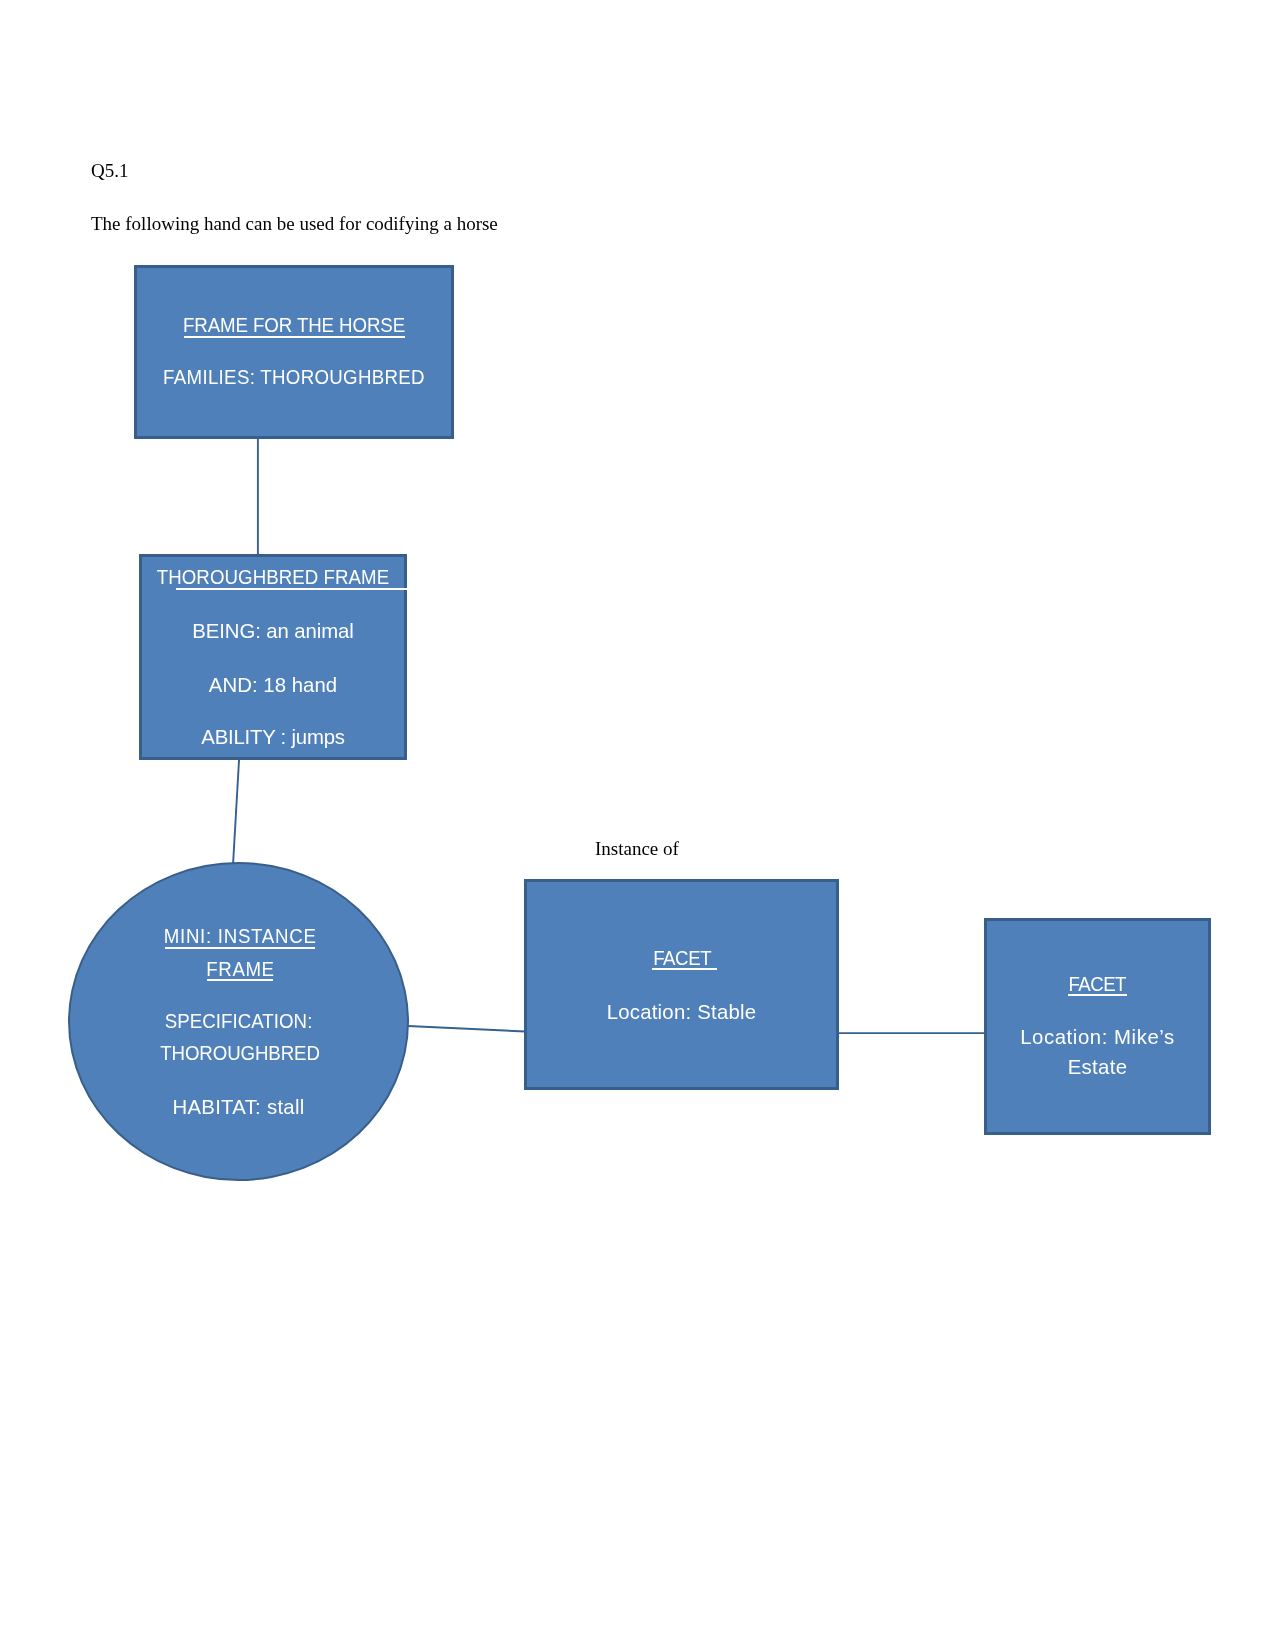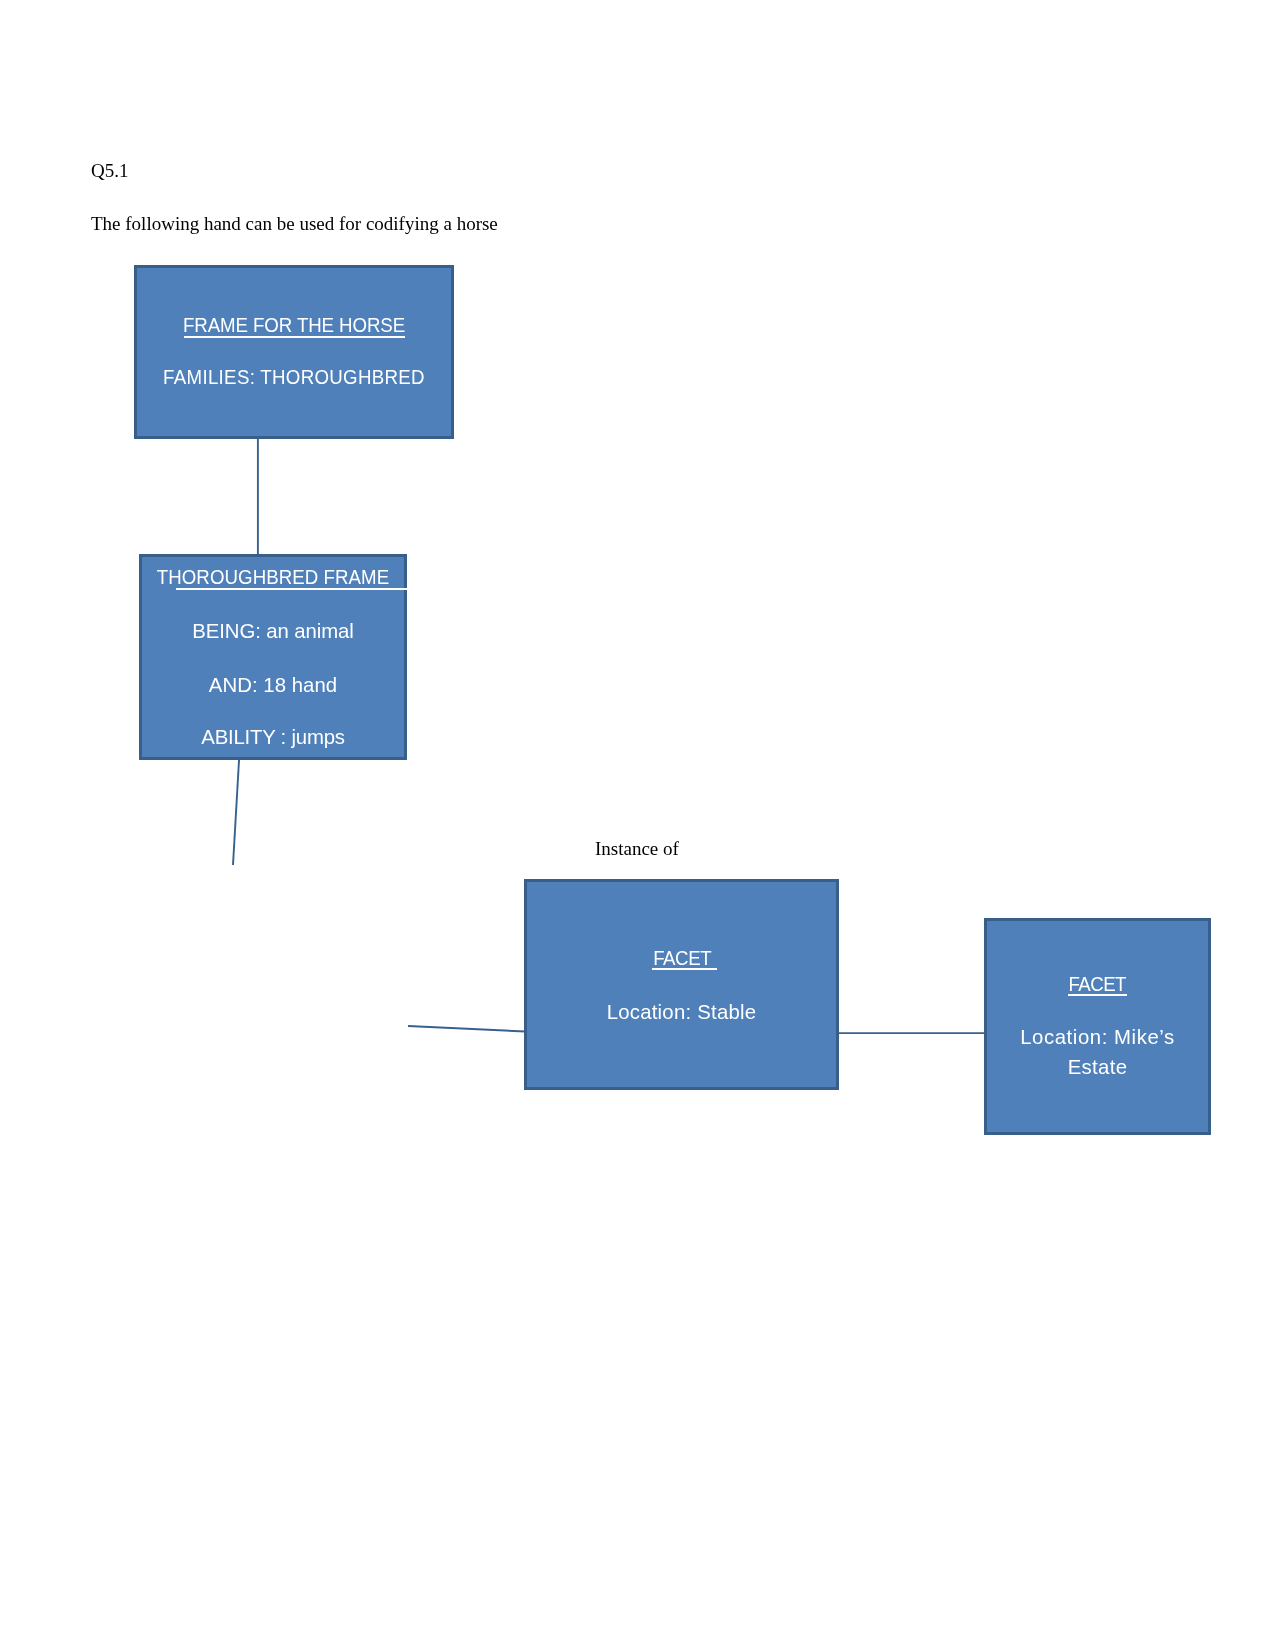--- a/index.html
+++ b/index.html
@@ -80,20 +80,29 @@
   </div>
 
   <div class="node" style="left:139px; top:554px; width:268px; height:206px;">
     <div class="tline caps" style="top:9px; letter-spacing:0.06px;">THOROUGHBRED FRAME</div>
     <div class="u" style="left:33.5px; top:31.3px; width:234.1px;"></div>
     <div class="tline mixed" style="top:62.8px; letter-spacing:-0.10px;">BEING: an animal</div>
     <div class="tline mixed" style="top:116.5px; letter-spacing:0.03px;">AND: 18 hand</div>
     <div class="tline mixed" style="top:169.3px; letter-spacing:-0.23px;">ABILITY : jumps</div>
   </div>
 
+  <div class="node circle" style="left:68px; top:862px; width:341px; height:319px;">
+    <div class="tline caps" style="top:61.1px; letter-spacing:0.80px; transform:scaleX(0.89) translateX(1.9px) translateZ(0);">MINI: INSTANCE</div>
+    <div class="u" style="left:94.5px; top:82.5px; width:150.5px;"></div>
+    <div class="tline caps" style="top:93.6px; letter-spacing:0.62px; transform:scaleX(0.89) translateX(2.2px) translateZ(0);">FRAME</div>
+    <div class="u" style="left:136.8px; top:115px; width:66.2px;"></div>
+    <div class="tline caps" style="top:146.1px; letter-spacing:0.05px;">SPECIFICATION:</div>
+    <div class="tline caps" style="top:177.9px; letter-spacing:-0.12px; transform:scaleX(0.89) translateX(1.7px) translateZ(0);">THOROUGHBRED</div>
+    <div class="tline mixed" style="top:231.5px; letter-spacing:0.28px;">HABITAT: stall</div>
+  </div>
 
   <div class="node" style="left:524px; top:879px; width:315px; height:211px;">
     <div class="tline caps" style="top:64.6px; letter-spacing:-0.50px; transform:scaleX(0.89) translateX(3.2px) translateZ(0);">FACET </div>
     <div class="u" style="left:125px; top:86px; width:64.7px;"></div>
     <div class="tline mixed" style="top:118.9px; letter-spacing:0.23px;">Location: Stable</div>
   </div>
 
   <div class="node" style="left:984px; top:918px; width:227px; height:217px;">
     <div class="tline caps" style="top:52px; letter-spacing:-0.63px; transform:scaleX(0.89) translateX(-0.3px) translateZ(0);">FACET</div>
     <div class="u" style="left:81.2px; top:73px; width:59px;"></div>

